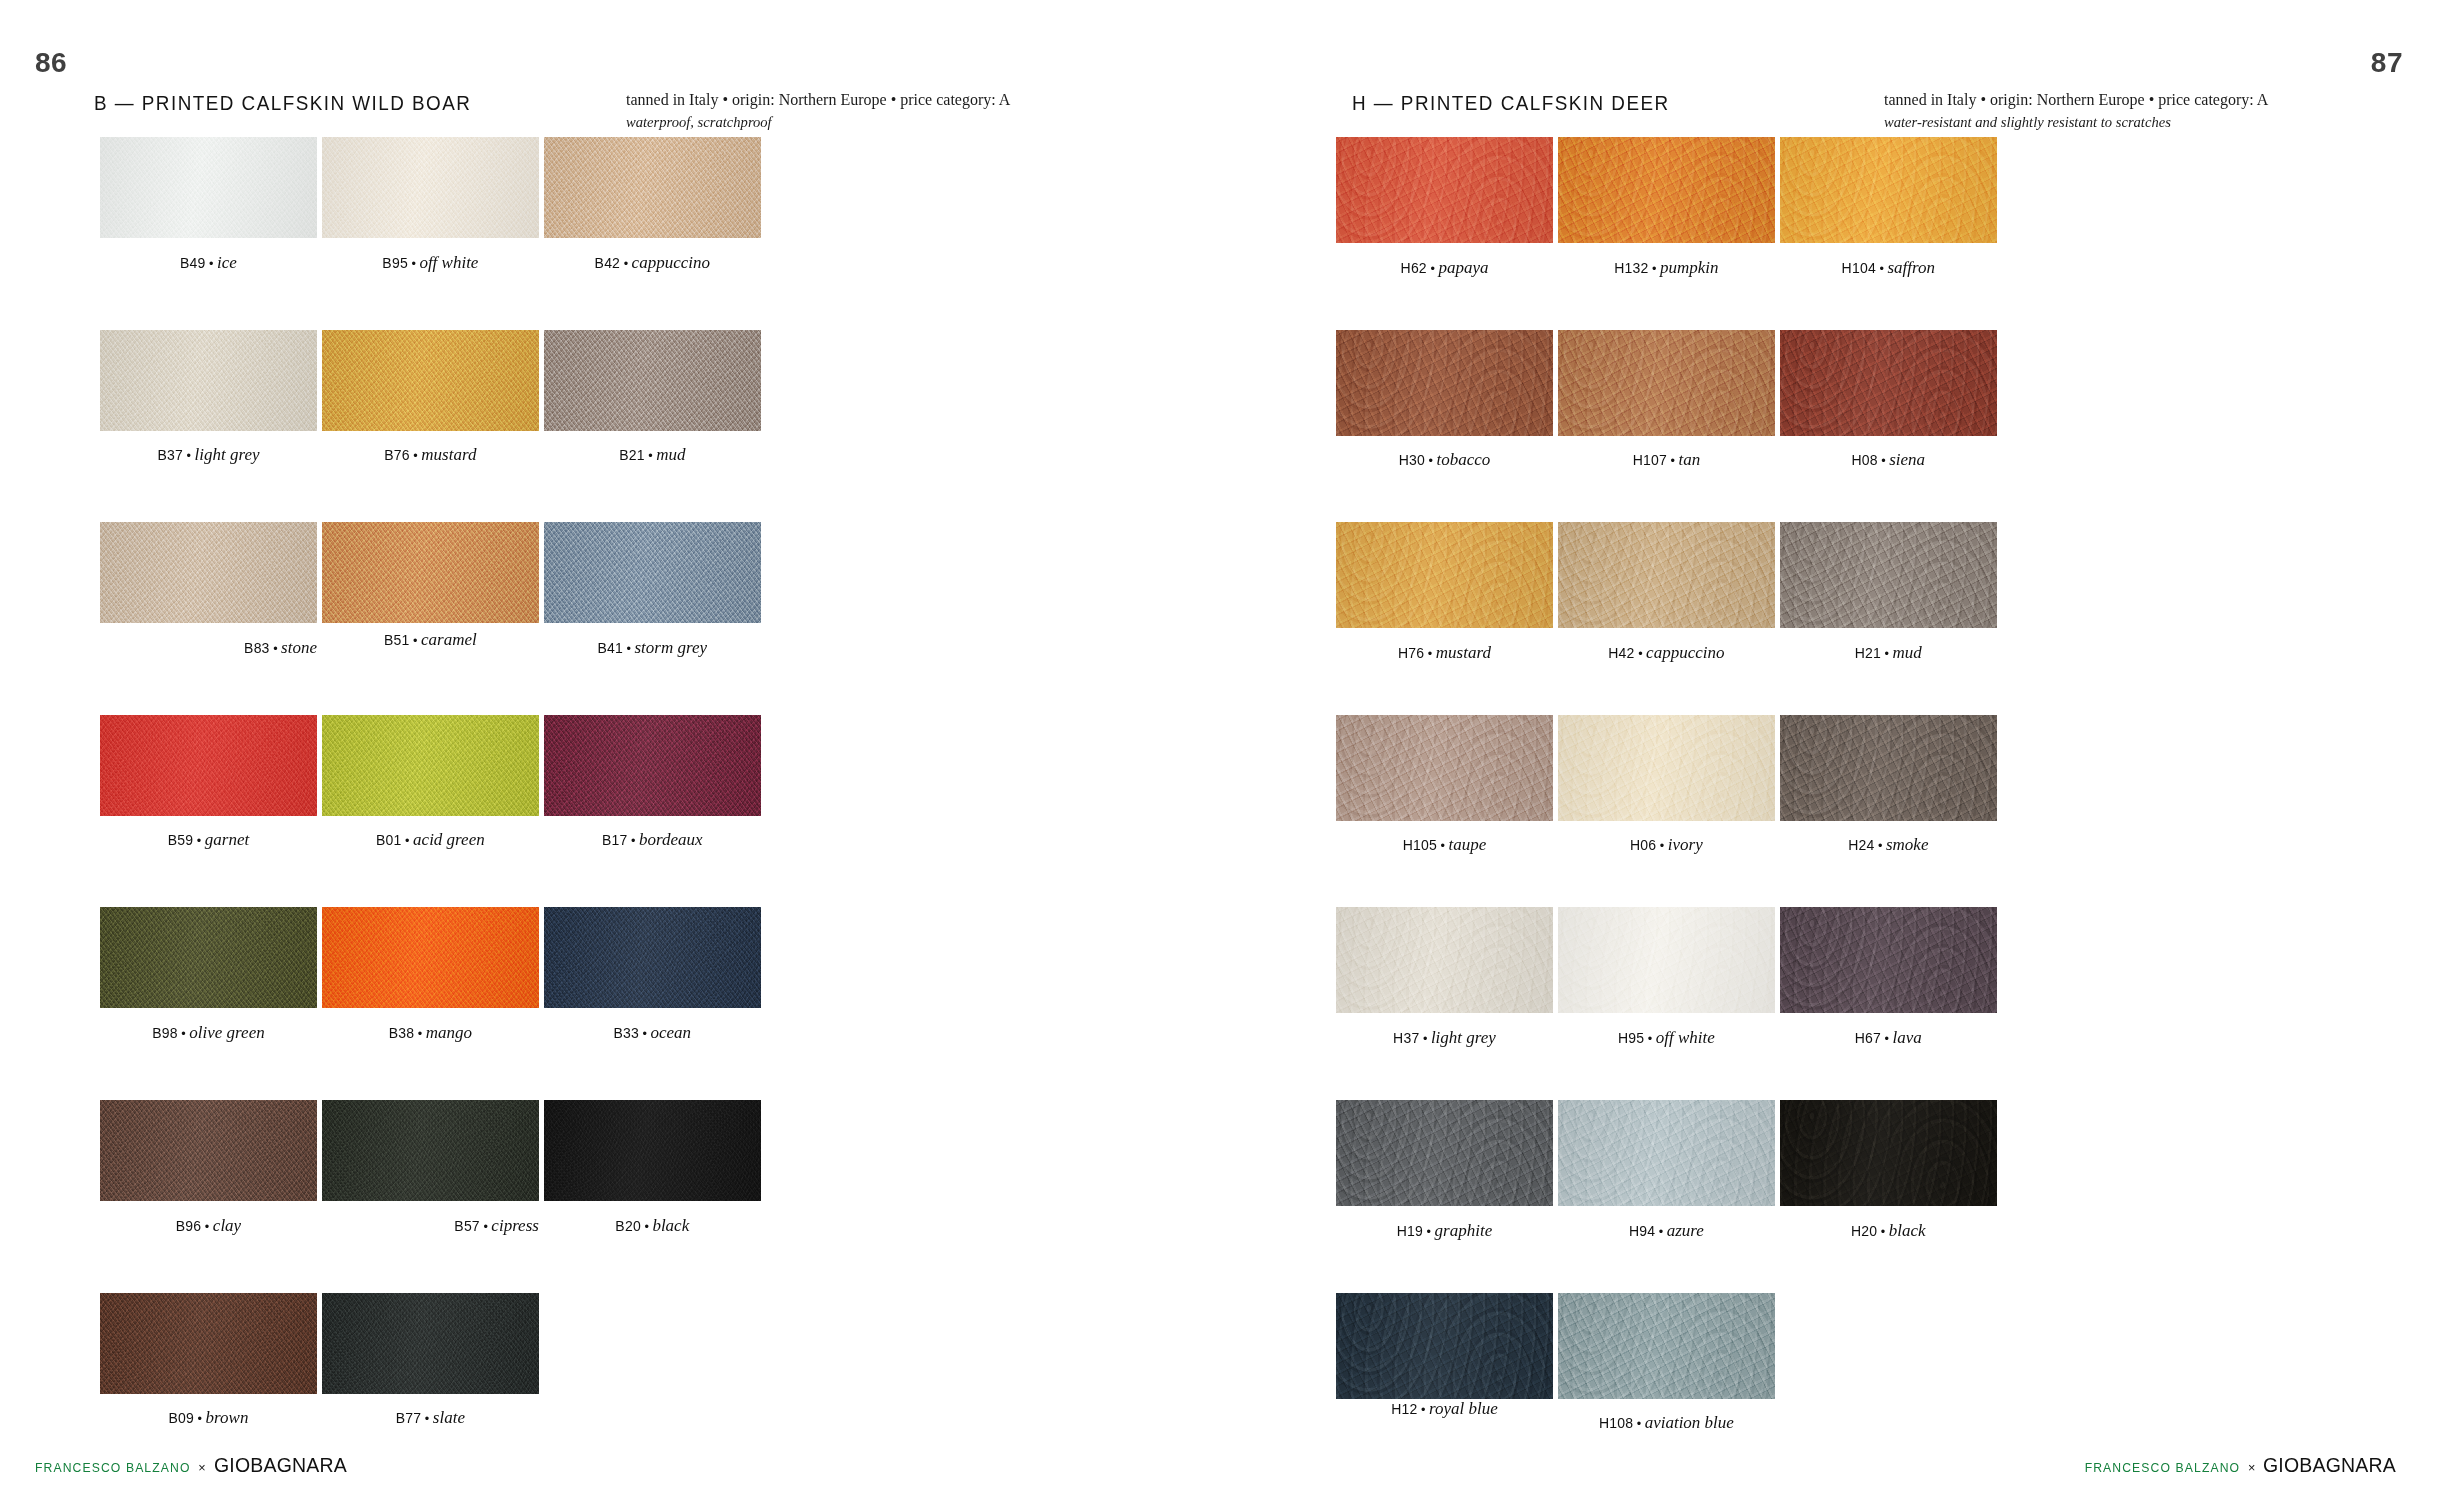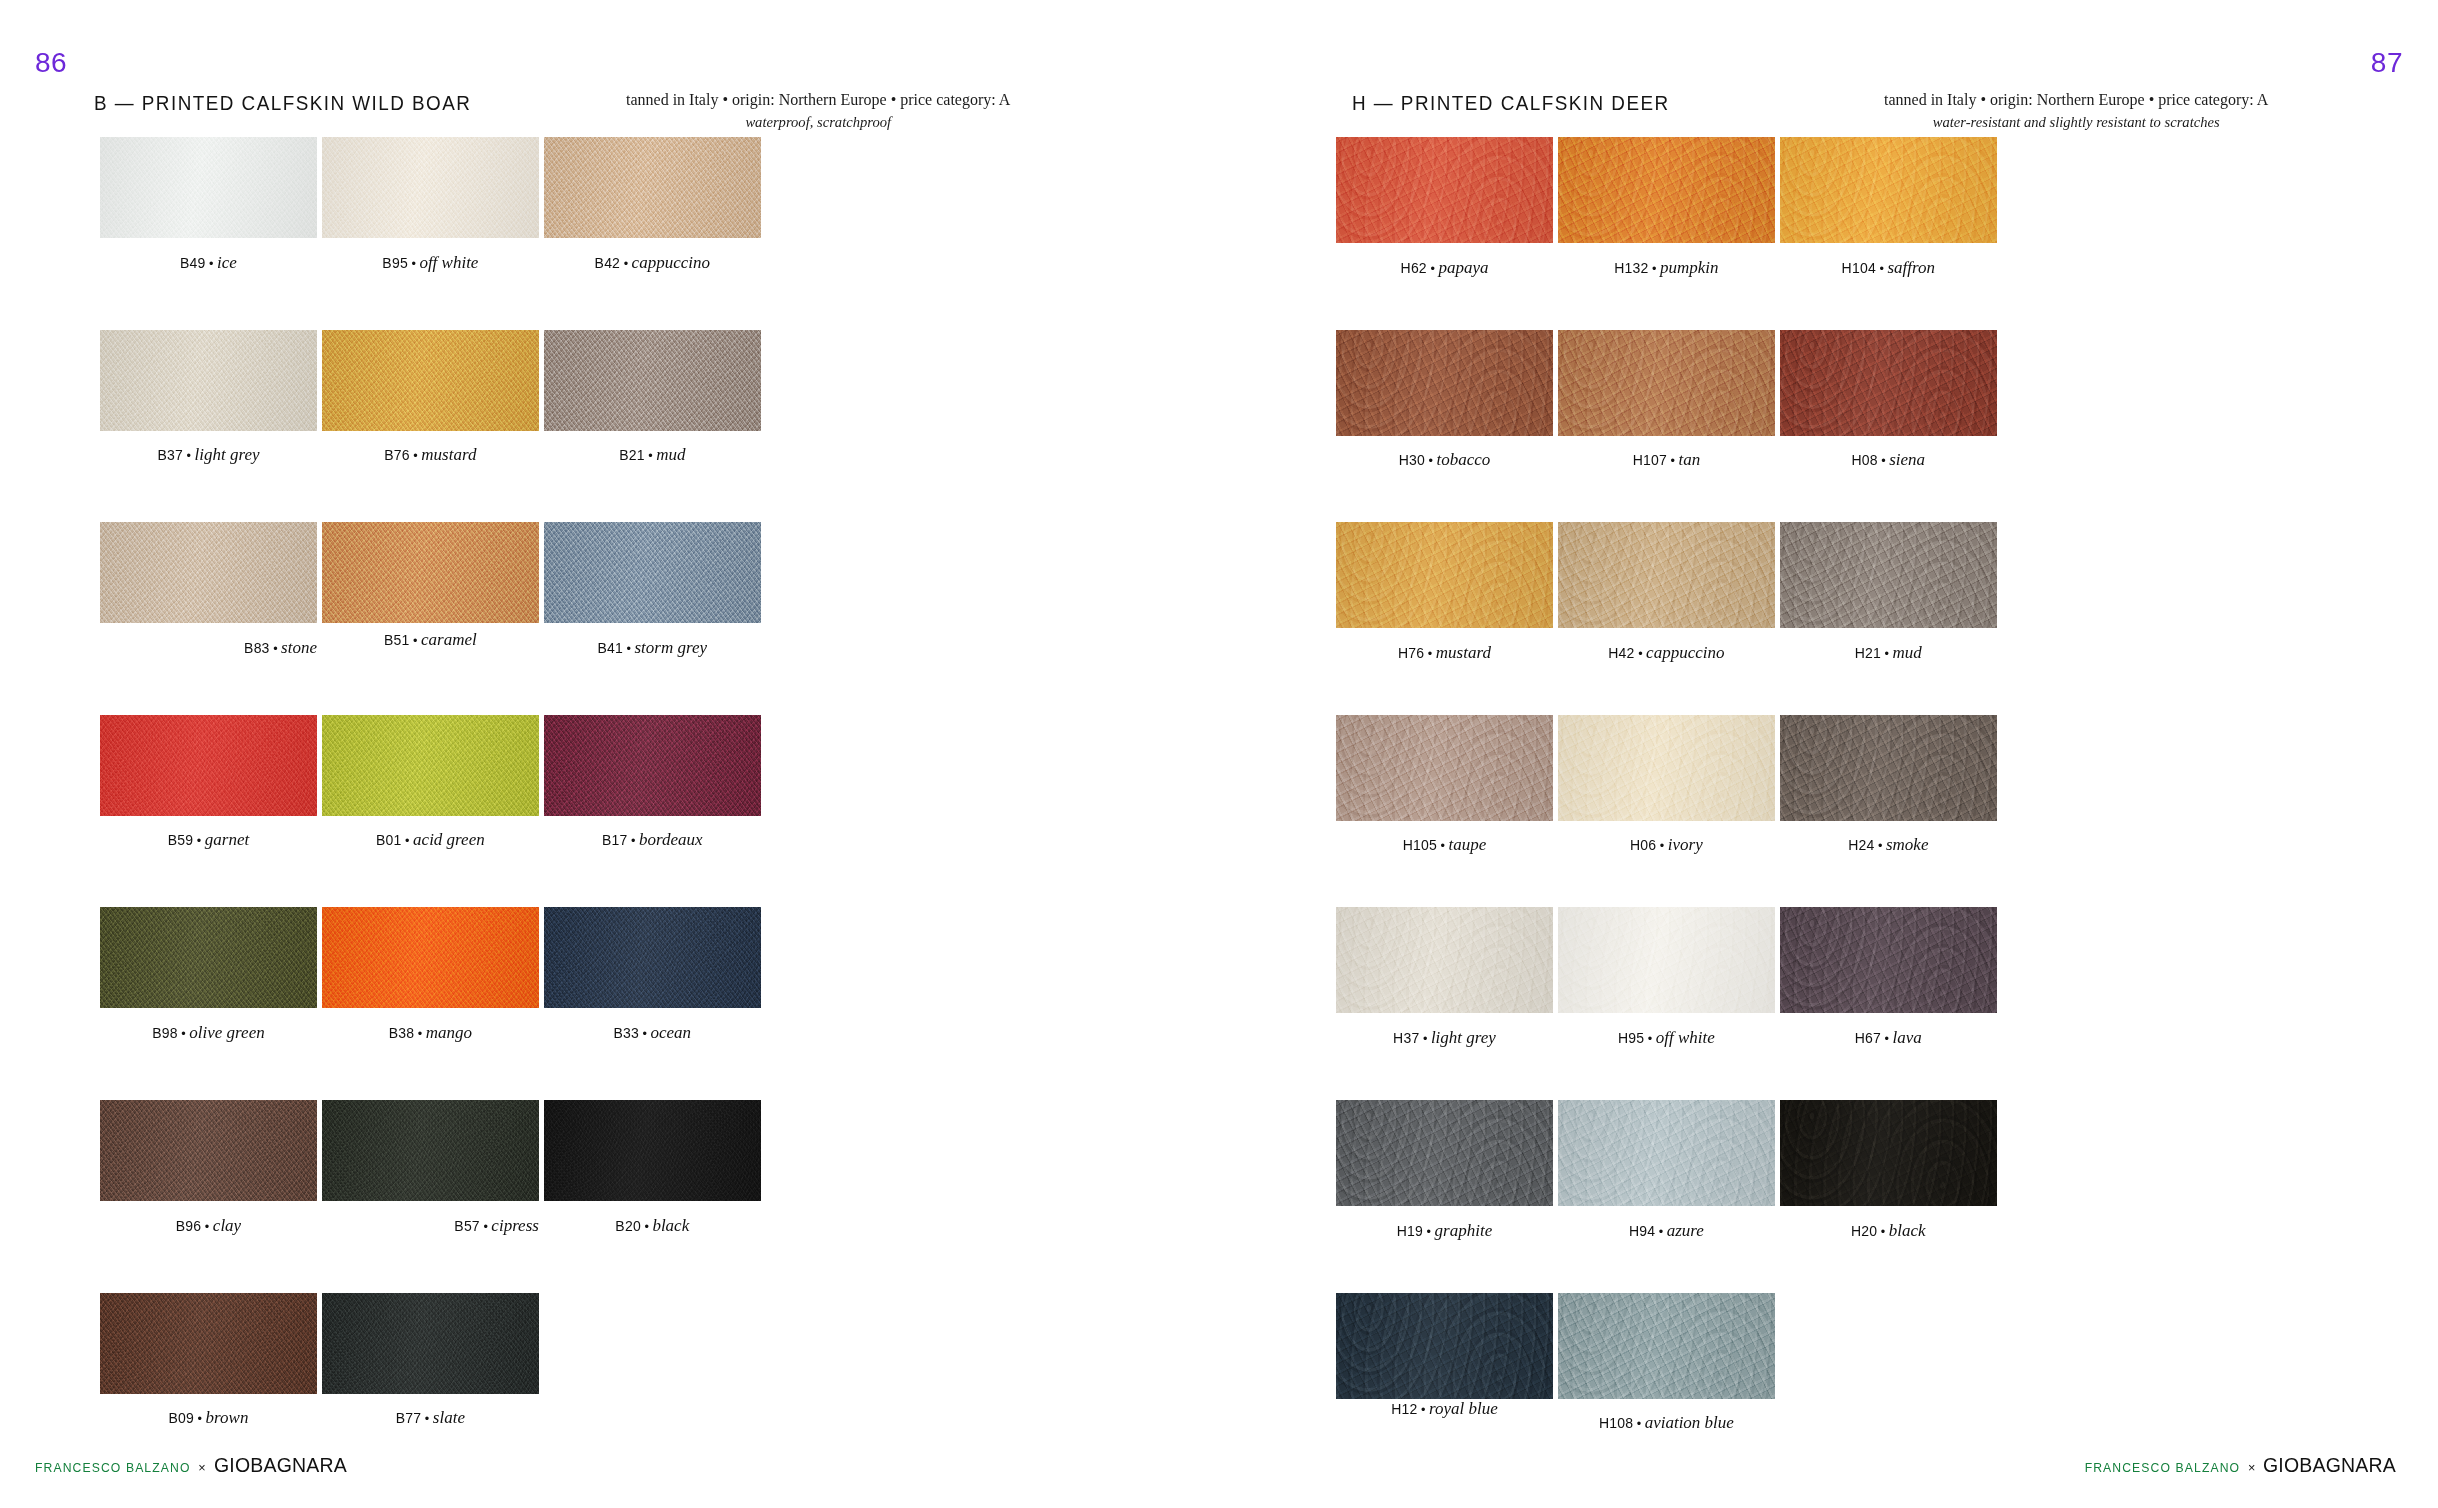--- a/index.html
+++ b/index.html
@@ -8,27 +8,27 @@
     font-family:"Liberation Sans",sans-serif;
     color:#1a1a1a;
     -webkit-font-smoothing:antialiased;
   }
   .spread{position:relative;width:2438px;height:1509px;display:flex;}
   .page{position:relative;width:1219px;height:1509px;box-sizing:border-box;}
 
   
   .folio{
     position:absolute;top:47px;font-size:28px;letter-spacing:0.5px;
-    font-family:"Liberation Sans",sans-serif;font-weight:400;color:#6d28d9;
+    font-family:"Liberation Sans",sans-serif;font-weight:700;color:#404040;
   }
   .folio.left{left:35px;}
   .folio.right{right:35px;}
 
   
-  .hdr{position:absolute;top:91px;left:94px;right:73px;height:45px;text-align:center;}
+  .hdr{position:absolute;top:91px;left:94px;right:73px;height:45px;}
   .page-right .hdr{left:1352px - 1219px;}
   .hdr-title{
     position:absolute;left:0;top:0;
     font-size:20.5px;font-weight:400;letter-spacing:1.6px;
     white-space:nowrap;color:#141414;
     font-family:"Liberation Sans",sans-serif;
     transform:scaleX(.92);transform-origin:left center;
   }
   .hdr-meta{position:absolute;top:-2.9px;}
   .hdr-meta .m1{

